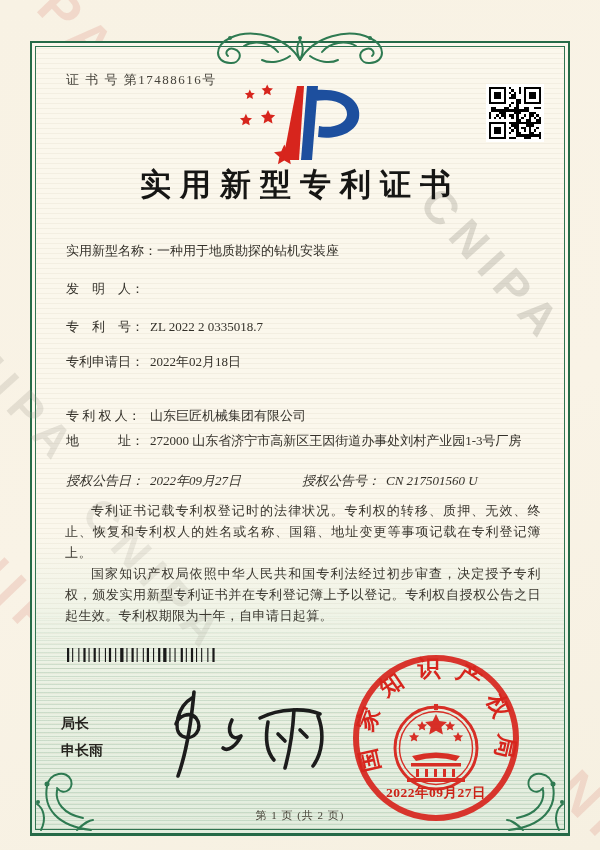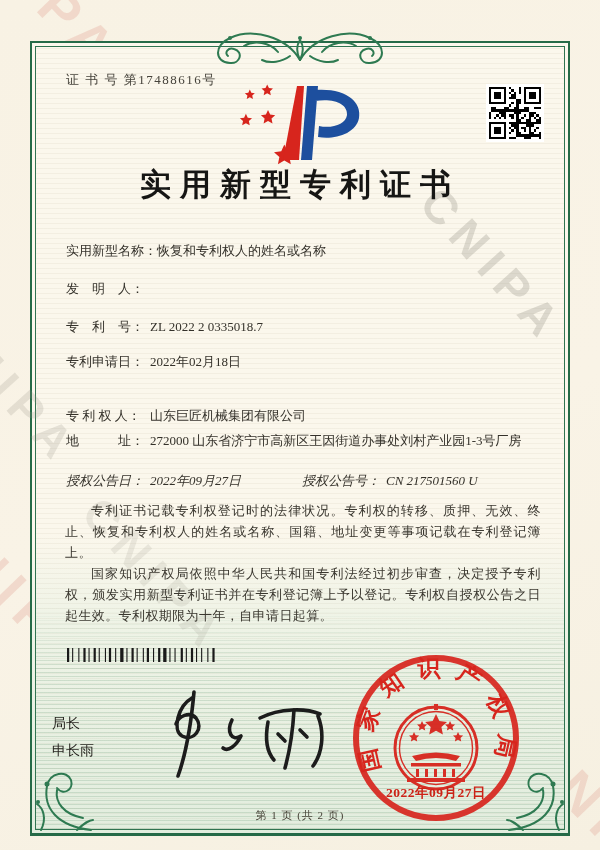--- a/index.html
+++ b/index.html
@@ -47,22 +47,22 @@
   .row .lbl{flex:0 0 84px;white-space:pre;}
   .row .val{flex:1 1 auto;}
   .row .val-fixed{flex:0 0 152px;}
   .row .lbl2{flex:0 0 84px;white-space:pre;}
   
   .body-text{position:absolute;left:65px;top:500px;width:476px;font-size:13px;line-height:21px;
     color:#3a372f;text-align:justify;}
   .body-text p{margin:0;text-indent:2em;letter-spacing:.4px;}
   
   .barcode{position:absolute;left:67px;top:648px;}
-  .officer{position:absolute;left:52px;top:710px;font-family:"Liberation Sans","DejaVu Sans",sans-serif;
-    font-size:14px;font-weight:400;line-height:27px;color:#26241f;}
+  .officer{position:absolute;left:61px;top:710px;font-family:"Liberation Sans","DejaVu Sans",sans-serif;
+    font-size:14px;font-weight:700;line-height:27px;color:#26241f;}
   .signature{position:absolute;left:128px;top:686px;}
   .seal{position:absolute;left:350px;top:652px;width:172px;height:172px;}
   .seal-date{position:absolute;left:350px;top:784px;width:172px;text-align:center;
     font-size:13.5px;font-weight:bold;color:#cc2217;letter-spacing:.5px;}
   .footer{position:absolute;left:0;right:0;top:808px;text-align:center;font-size:11px;
     letter-spacing:1px;color:#474338;}
   .ornament{position:absolute;}
 </style>
 </head>
 <body>
@@ -280,21 +280,21 @@
     <rect x="20" y="14" width="1" height="1" fill="#000"></rect>
     <rect x="20" y="18" width="1" height="1" fill="#000"></rect>
     <rect x="20" y="19" width="1" height="1" fill="#000"></rect>
     <rect x="20" y="20" width="1" height="1" fill="#000"></rect>
   </svg>
 
 <div class="title">实用新型专利证书</div>
 
 <div class="row" style="top:241px;">
   <span class="lbl">实用新型名称：</span>
-  <span class="val">恢复和专利权人的姓名或名称</span>
+  <span class="val">一种用于地质勘探的钻机安装座</span>
 </div>
 <div class="row" style="top:279px;align-items:center;">
   <span class="lbl">发　明　人：</span>
 </div>
 <div class="row" style="top:317px;">
   <span class="lbl">专　利　号：</span>
   <span class="val">ZL 2022 2 0335018.7</span>
 </div>
 <div class="row" style="top:352px;">
   <span class="lbl">专利申请日：</span>

